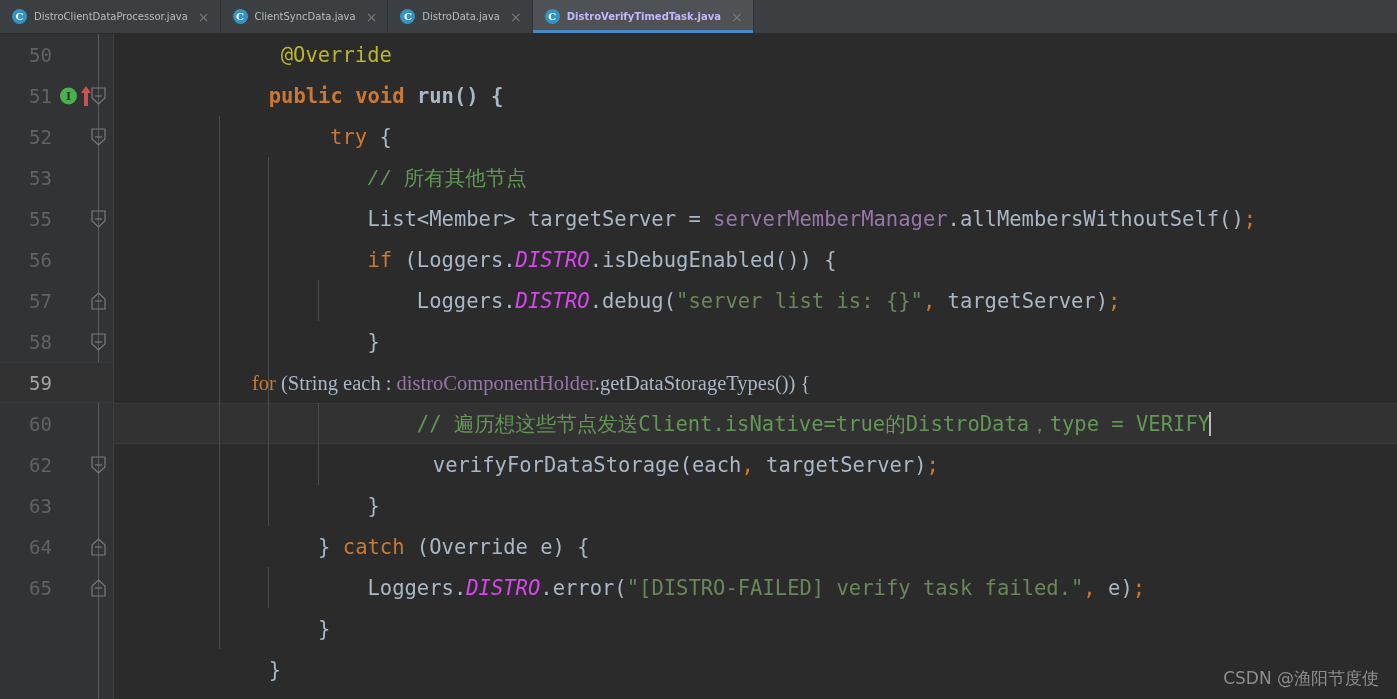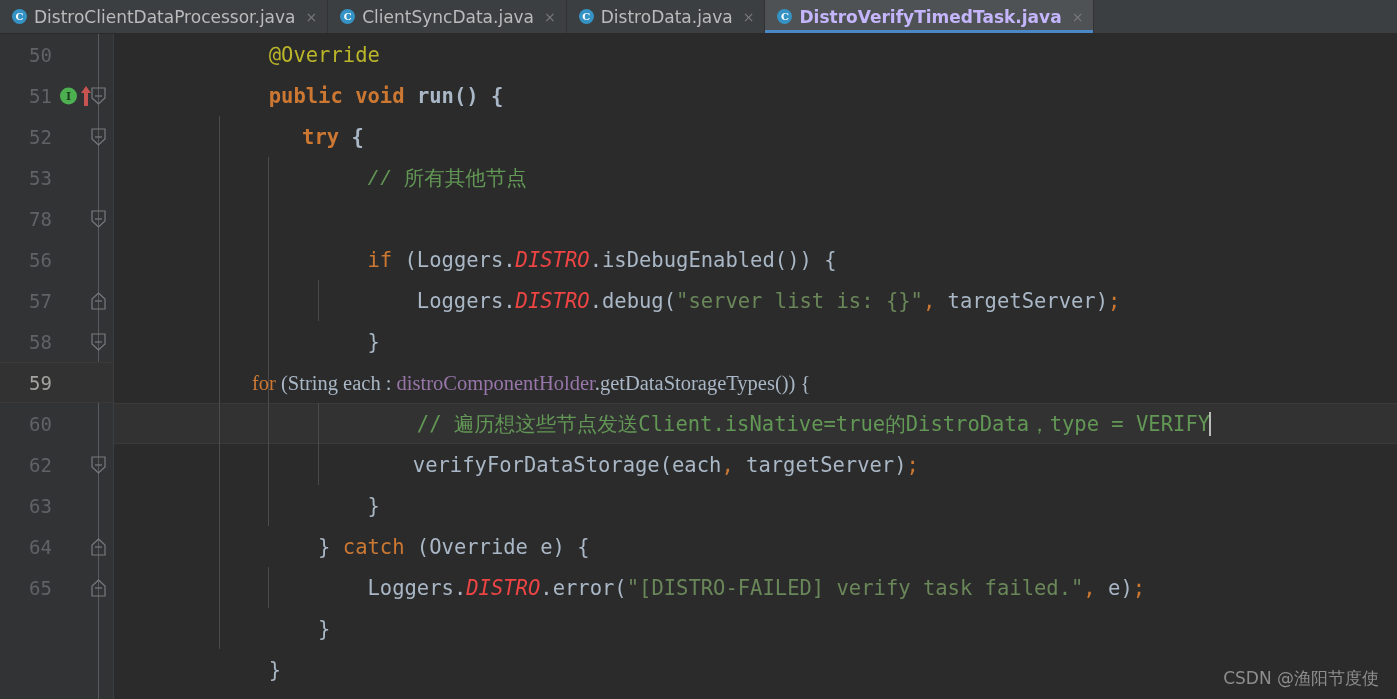--- a/index.html
+++ b/index.html
@@ -52,21 +52,21 @@
     color: #ffffff;
     font-size: 10px;
     font-weight: bold;
     display: flex;
     align-items: center;
     justify-content: center;
     font-family: "DejaVu Serif", serif;
     flex: 0 0 auto;
   }
   .tab-label {
-    font-size: 17px;
+    font-size: 10px;
     color: #bbbbbb;
     white-space: nowrap;
   }
   .tab.active .tab-label { color: #c4b5fd; font-weight: bold; }
   .tab-close {
     font-size: 14px;
     color: #7a7a7a;
     line-height: 1;
     margin-left: 3px;
     font-family: "DejaVu Sans", sans-serif;
@@ -178,21 +178,21 @@
     width: 1px;
     background: #4b4b4b;
   }
 
   
   .kw   { color: #cc7832; }
   .anno { color: #bbb529; }
   .cmt  { color: #629755; }
   .str  { color: #6a8759; }
   .fld  { color: #9876aa; }
-  .sfld { color: #ef4444; font-style: italic; }
+  .sfld { color: #d946ef; font-style: italic; }
   .plain{ color: #a9b7c6; }
   .semi { color: #cc7832; }
 
   .caret {
     display: inline-block;
     width: 2px;
     height: 24px;
     background: #bbbbbb;
     vertical-align: -5px;
     margin-left: -1px;
@@ -259,21 +259,21 @@
           <div class="lineno">52</div>
           <div class="fold"><svg width="21" height="22" viewBox="0 0 21 22">
               <path d="M4 3 H17 V13 L10.5 19 L4 13 Z" fill="none" stroke="#787b7d" stroke-width="1.2"></path>
               <line x1="7" y1="11" x2="14" y2="11" stroke="#787b7d" stroke-width="1.2"></line>
             </svg></div>
         </div>
         <div class="row">
           <div class="lineno">53</div>
         </div>
         <div class="row">
-          <div class="lineno">78</div>
+          <div class="lineno">55</div>
           <div class="fold"><svg width="21" height="22" viewBox="0 0 21 22">
               <path d="M4 3 H17 V13 L10.5 19 L4 13 Z" fill="none" stroke="#787b7d" stroke-width="1.2"></path>
               <line x1="7" y1="11" x2="14" y2="11" stroke="#787b7d" stroke-width="1.2"></line>
             </svg></div>
         </div>
         <div class="row">
           <div class="lineno">56</div>
         </div>
         <div class="row">
           <div class="lineno">57</div>
@@ -318,37 +318,38 @@
           <div class="fold"><svg width="21" height="22" viewBox="0 0 21 22">
               <path d="M10.5 3 L17 9 V19 H4 V9 Z" fill="none" stroke="#787b7d" stroke-width="1.2"></path>
               <line x1="7" y1="11" x2="14" y2="11" stroke="#787b7d" stroke-width="1.2"></line>
             </svg></div>
         </div>
       </div>
   </div>
   <div class="code-area">
     <div id="code-host">
         <div class="row">
-          <div class="code" style="left: 56px;"><span class="plain">        </span><span class="anno">@Override</span></div>
+          <div class="code" style="left: 68px;"><span class="plain">        </span><span class="anno">@Override</span></div>
         </div>
         <div class="row">
           <div class="code" style="left: 56px; font-weight: bold;"><span class="plain">        </span><span class="kw">public</span><span class="plain"> </span><span class="kw">void</span><span class="plain"> </span><span class="plain">run</span><span class="plain">() {</span></div>
         </div>
         <div class="row">
           <div class="indent-guide" style="left: 105.2px;"></div>
-          <div class="code" style="left: 40px; font-weight: bold;"><span class="plain">            </span><span class="kw">try</span><span class="plain"> {</span></div>
+          <div class="code" style="left: 68px;"><span class="plain">            </span><span class="kw">try</span><span class="plain"> {</span></div>
         </div>
         <div class="row">
           <div class="indent-guide" style="left: 105.2px;"></div>
           <div class="indent-guide" style="left: 154.4px;"></div>
           <div class="code" style="left: 56px; font-family: Liberation Mono, monospace;"><span class="plain">                </span><span class="cmt">// 所有其他节点</span></div>
         </div>
         <div class="row">
           <div class="indent-guide" style="left: 105.2px;"></div>
           <div class="indent-guide" style="left: 154.4px;"></div>
+          <div class="code" style="left: 56px;"><span class="plain">                </span><span class="plain">List&lt;Member&gt; targetServer = </span><span class="fld">serverMemberManager</span><span class="plain">.allMembersWithoutSelf()</span><span class="semi">;</span></div>
         </div>
         <div class="row">
           <div class="indent-guide" style="left: 105.2px;"></div>
           <div class="indent-guide" style="left: 154.4px;"></div>
           <div class="code" style="left: 56px;"><span class="plain">                </span><span class="kw">if</span><span class="plain"> (Loggers.</span><span class="sfld">DISTRO</span><span class="plain">.isDebugEnabled()) {</span></div>
         </div>
         <div class="row">
           <div class="indent-guide" style="left: 105.2px;"></div>
           <div class="indent-guide" style="left: 154.4px;"></div>
           <div class="indent-guide" style="left: 203.6px;"></div>
@@ -368,21 +369,21 @@
           <div class="bg-hl"></div>
           <div class="indent-guide" style="left: 105.2px;"></div>
           <div class="indent-guide" style="left: 154.4px;"></div>
           <div class="indent-guide" style="left: 203.6px;"></div>
           <div class="code" style="left: 56px;"><span class="plain">                    </span><span class="cmt">// 遍历想这些节点发送Client.isNative=true的DistroData，type = VERIFY</span><span class="caret"></span></div>
         </div>
         <div class="row">
           <div class="indent-guide" style="left: 105.2px;"></div>
           <div class="indent-guide" style="left: 154.4px;"></div>
           <div class="indent-guide" style="left: 203.6px;"></div>
-          <div class="code" style="left: 52px;"><span class="plain">                    </span><span class="plain">verifyForDataStorage(each</span><span class="semi">,</span><span class="plain"> targetServer)</span><span class="semi">;</span></div>
+          <div class="code" style="left: 72px;"><span class="plain">                    </span><span class="plain">verifyForDataStorage(each</span><span class="semi">,</span><span class="plain"> targetServer)</span><span class="semi">;</span></div>
         </div>
         <div class="row">
           <div class="indent-guide" style="left: 105.2px;"></div>
           <div class="indent-guide" style="left: 154.4px;"></div>
           <div class="code" style="left: 56px;"><span class="plain">                }</span></div>
         </div>
         <div class="row">
           <div class="indent-guide" style="left: 105.2px;"></div>
           <div class="code" style="left: 56px;"><span class="plain">            } </span><span class="kw">catch</span><span class="plain"> (Override e) {</span></div>
         </div>

